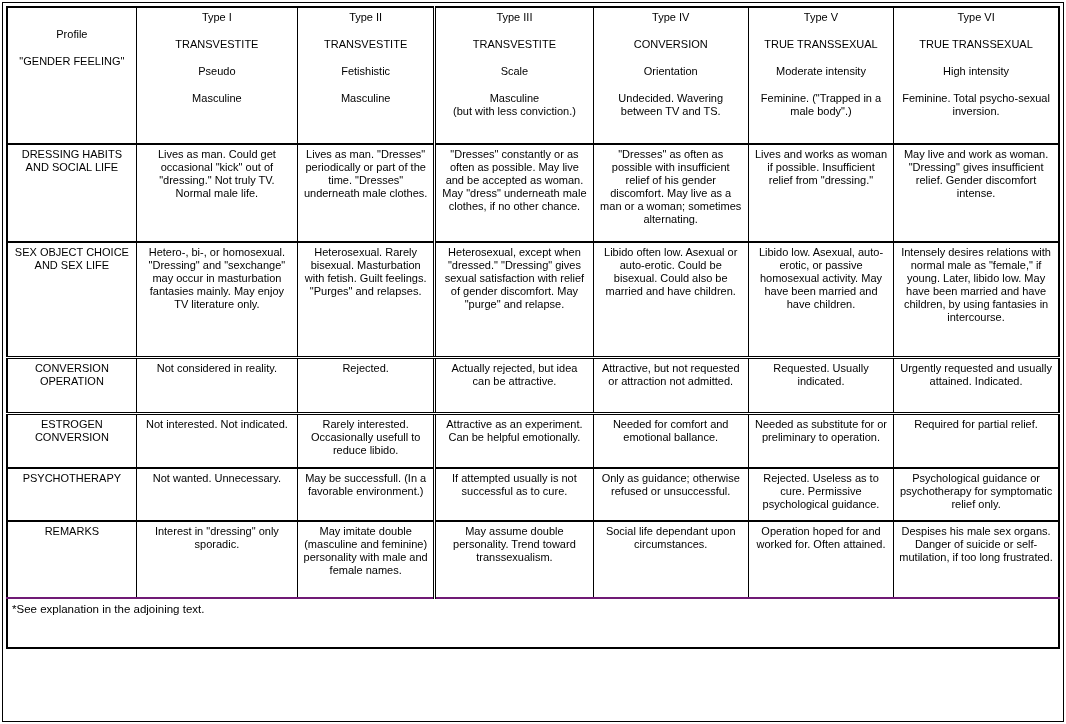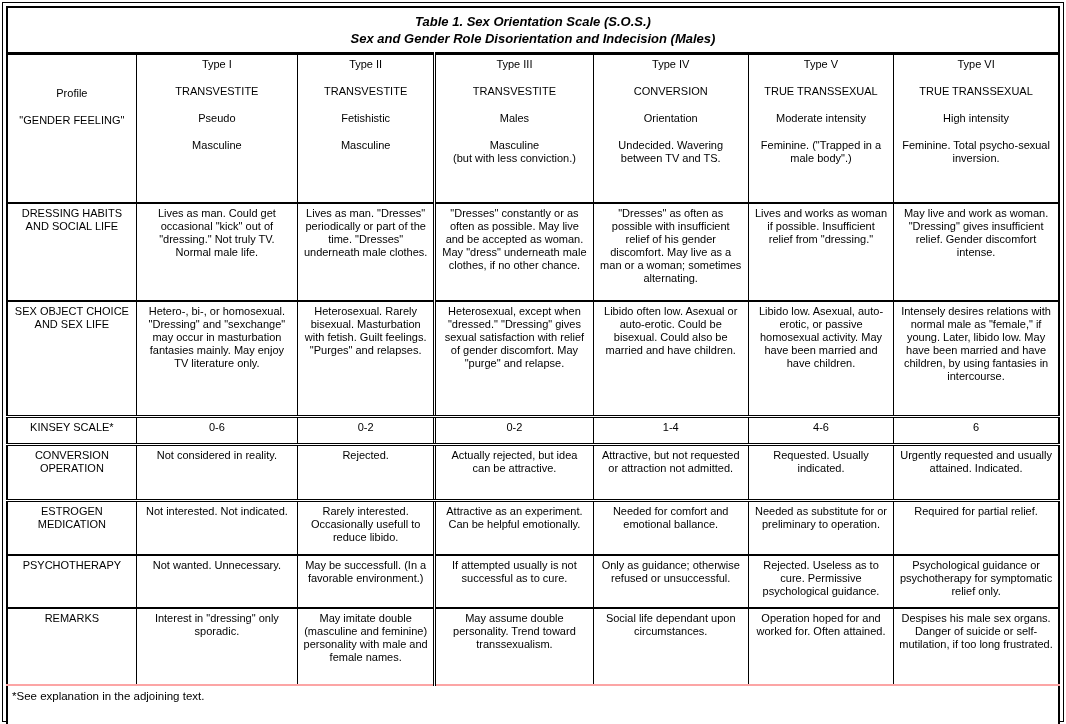--- a/index.html
+++ b/index.html
@@ -15,29 +15,29 @@
   
   tr.r-title td{height:40px;border-bottom:3px solid #000;}
   tr.r-group td{height:22px;}
   tr.r-profile td{height:112px;border-bottom:2px solid #000;}
   tr.r-dressing td{height:90px;border-bottom:2px solid #000;}
   tr.r-sexobject td{height:107px;border-bottom:3px double #000;}
   tr.r-kinsey td{height:19px;border-bottom:3px double #000;}
   tr.r-conversion td{height:47px;border-bottom:3px double #000;margin-top:47px;}
   tr.r-estrogen td{height:46px;border-bottom:2px solid #000;}
   tr.r-psycho td{height:45px;border-bottom:2px solid #000;}
-  tr.r-remarks td{height:69px;border-bottom:2px solid #fca5a5;}
+  tr.r-remarks td{height:69px;border-bottom:2px solid #701a75;}
   tr.r-foot td{height:42px;}
   
   td.title-cell{text-align:center;vertical-align:middle;font-weight:bold;font-style:italic;font-size:13px;line-height:17px;padding:2px;}
   
   td.group-cell{font-size:11.5px;padding-top:4px;}
   
   .pline{margin-bottom:14px;white-space:pre-line;}
-  td.profile-head{padding-top:32px;}
+  td.profile-head{padding-top:20px;}
   td.profile-head .pline{margin-bottom:14px;}
   
   td.rowhead{text-align:center;}
   
   td.foot-cell{text-align:left;vertical-align:top;font-size:11.5px;line-height:15px;padding:3px 4px;border-top:2px solid #000;}
   .footline{white-space:pre-line;}
 </style>
 </head>
 <body>
 
@@ -48,26 +48,20 @@
     <col class="c0">
       <col class="c1">
       <col class="c2">
       <col class="c3">
       <col class="c4">
       <col class="c5">
       <col class="c6">
   </colgroup>
 
   <tbody>
-      <tr class="r-title">
-    <td class="title-cell" colspan="7">
-      <div>Table 1. Sex Orientation Scale (S.O.S.)</div>
-      <div>Sex and Gender Role Disorientation and Indecision (Males)</div>
-    </td>
-  </tr>
 
 
   <tr class="r-profile">
     <td class="rowhead profile-head">
       <div class="pline">Profile</div>
       <div class="pline">"GENDER FEELING"</div>
     </td>
     <td>
       <div class="pline">Type I</div>
       <div class="pline">TRANSVESTITE</div>
@@ -76,21 +70,21 @@
     </td>
     <td>
       <div class="pline">Type II</div>
       <div class="pline">TRANSVESTITE</div>
       <div class="pline">Fetishistic</div>
       <div class="pline">Masculine</div>
     </td>
     <td class="dbl">
       <div class="pline">Type III</div>
       <div class="pline">TRANSVESTITE</div>
-      <div class="pline">Males</div>
+      <div class="pline">Scale</div>
       <div class="pline">Masculine
 (but with less conviction.)</div>
     </td>
     <td>
       <div class="pline">Type IV</div>
       <div class="pline">CONVERSION</div>
       <div class="pline">Orientation</div>
       <div class="pline">Undecided. Wavering between TV and TS.</div>
     </td>
     <td>
@@ -120,42 +114,33 @@
   <tr class="r-sexobject">
     <td class="rowhead">SEX OBJECT CHOICE AND SEX LIFE</td>
     <td>Hetero-, bi-, or homosexual. "Dressing" and "sexchange" may occur in masturbation fantasies mainly. May enjoy TV literature only.</td>
     <td>Heterosexual. Rarely bisexual. Masturbation with fetish. Guilt feelings. "Purges" and relapses.</td>
     <td class="dbl">Heterosexual, except when "dressed." "Dressing" gives sexual satisfaction with relief of gender discomfort. May "purge" and relapse.</td>
     <td>Libido often low. Asexual or auto-erotic. Could be bisexual. Could also be married and have children.</td>
     <td>Libido low. Asexual, auto-erotic, or passive homosexual activity. May have been married and have children.</td>
     <td>Intensely desires relations with normal male as "female," if young. Later, libido low. May have been married and have children, by using fantasies in intercourse.</td>
   </tr>
 
-  <tr class="r-kinsey">
-    <td class="rowhead">KINSEY SCALE*</td>
-    <td>0-6</td>
-    <td>0-2</td>
-    <td class="dbl">0-2</td>
-    <td>1-4</td>
-    <td>4-6</td>
-    <td>6</td>
-  </tr>
 
   <tr class="r-conversion">
     <td class="rowhead">CONVERSION OPERATION</td>
     <td>Not considered in reality.</td>
     <td>Rejected.</td>
     <td class="dbl">Actually rejected, but idea can be attractive.</td>
     <td>Attractive, but not requested or attraction not admitted.</td>
     <td>Requested. Usually indicated.</td>
     <td>Urgently requested and usually attained. Indicated.</td>
   </tr>
 
   <tr class="r-estrogen">
-    <td class="rowhead">ESTROGEN MEDICATION</td>
+    <td class="rowhead">ESTROGEN CONVERSION</td>
     <td>Not interested. Not indicated.</td>
     <td>Rarely interested. Occasionally usefull to reduce libido.</td>
     <td class="dbl">Attractive as an experiment. Can be helpful emotionally.</td>
     <td>Needed for comfort and emotional ballance.</td>
     <td>Needed as substitute for or preliminary to operation.</td>
     <td>Required for partial relief.</td>
   </tr>
 
   <tr class="r-psycho">
     <td class="rowhead">PSYCHOTHERAPY</td>

